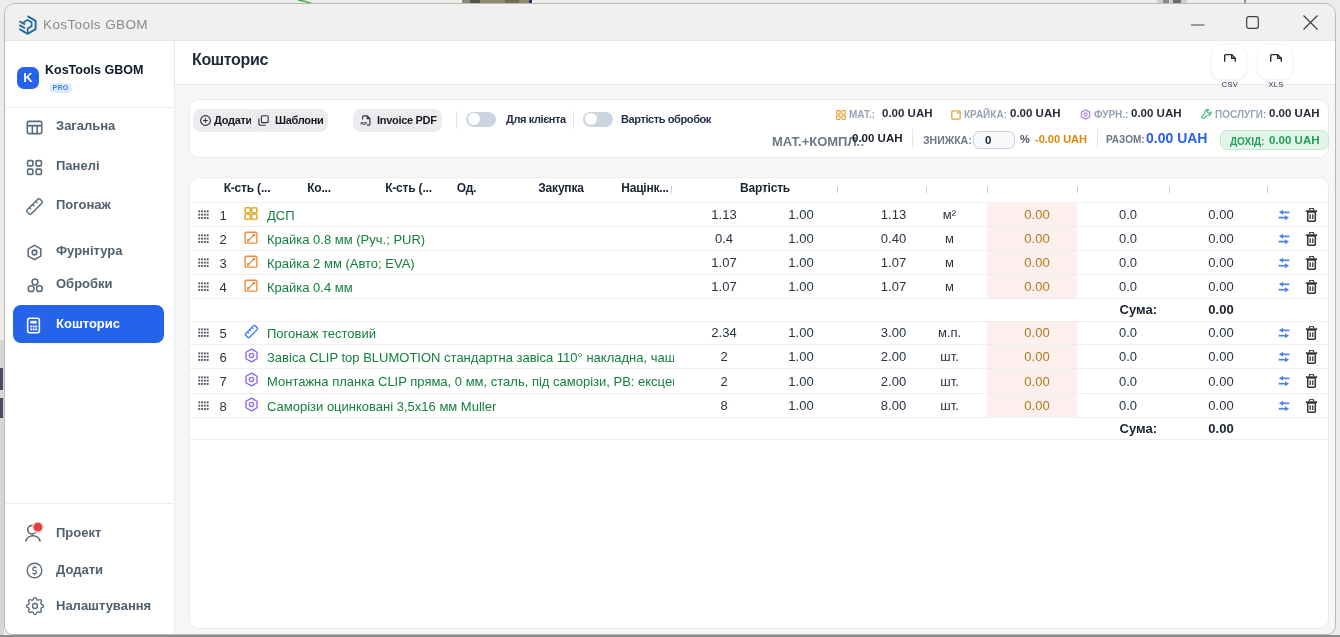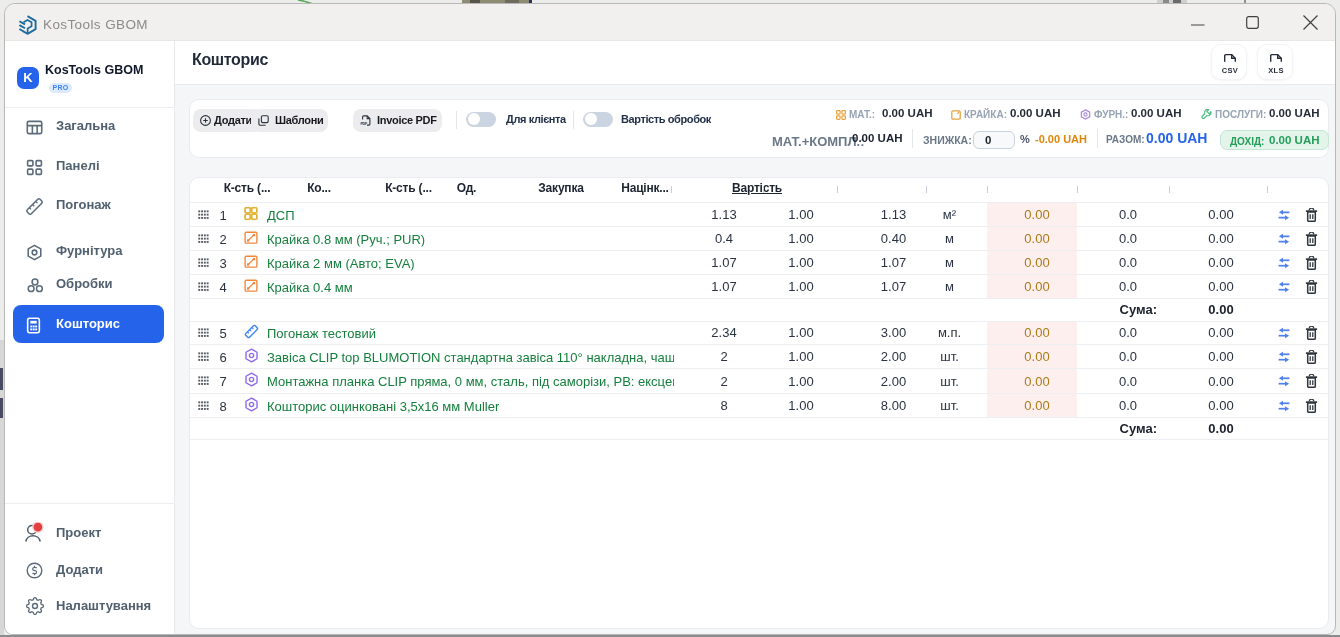--- a/index.html
+++ b/index.html
@@ -40,21 +40,21 @@
 .hdr .cc5 { background:transparent; color:#1c2430 !important; }
 .htick { position:absolute; width:1px; height:7px; top:8px; background:#c9ced6; }
 .rnum { position:absolute; left:26px; width:14px; text-align:center; font-size:13px; color:#2a3342; top:50%; transform:translateY(-50%); }
 .ricon { position:absolute; left:54px; top:50%; transform:translateY(-50%); }
 .rname { position:absolute; left:77px; top:50%; transform:translateY(-50%); white-space:nowrap; font-size:13px; color:#15803d; max-width:407px; overflow:hidden; }
 .drag { position:absolute; left:8px; top:6.5px; }
 .sumlbl { justify-content:flex-end !important; padding-right:12px; font-weight:bold; font-size:13px !important; color:#1b212c !important; }
 .sumval { font-weight:bold; font-size:13px !important; color:#1b212c !important; }
 .sumrow .cc5 { background:transparent; }
 .expbtn { position:absolute; top:40px; width:36px; height:36px; background:#ffffff; border:1px solid #f4f4f6; border-radius:10px; box-shadow:0 1px 3px rgba(0,0,0,0.05); }
-.expbtn .lab { position:absolute; left:0; width:36px; top:21px; text-align:center; font-size:7.5px; font-weight:bold; color:#252c38; letter-spacing:0.3px; }
+.expbtn .lab { position:absolute; left:0; width:36px; top:35px; text-align:center; font-size:7.5px; font-weight:normal; color:#252c38; letter-spacing:0.3px; }
 </style>
 </head>
 <body>
 <svg class="abs" style="left:297px;top:0" width="18" height="4">
     <path d="M1 0 Q8 1 16 4" fill="none" stroke="#57a65a" stroke-width="1.6"></path>
   </svg>
 <div class="abs" style="left:462px;top:0;width:67px;height:4px;background:#8d8c72;"></div>
 <div class="abs" style="left:470px;top:0;width:10px;height:4px;background:#55544a;"></div>
 <div class="abs" style="left:505px;top:0;width:14px;height:4px;background:#6e6d5c;"></div>
 <div class="abs" style="left:529px;top:0;width:3px;height:4px;background:#2a3160;"></div>
@@ -275,21 +275,21 @@
         <div class="cc4">
           <span style="position:relative;left:-9px;">Од.</span>
         </div>
         <div class="cc5">
           <span style="position:relative;left:10px;">Закупка</span>
         </div>
         <div class="cc6">
           <span style="position:relative;left:3px;">Націнк...</span>
         </div>
         <div class="cc7">
-          <span style="position:relative;left:20px;text-decoration:underline;">Вартість</span>
+          <span style="position:relative;left:28px;">Вартість</span>
         </div>
         <div class="cc8"></div>
       <div class="htick" style="left:481px;"></div>
         <div class="htick" style="left:573px;"></div>
       <div class="htick" style="left:647px;"></div>
         <div class="htick" style="left:736px;"></div>
       <div class="htick" style="left:797px;"></div>
         <div class="htick" style="left:887px;"></div>
       <div class="htick" style="left:979px;"></div>
         <div class="htick" style="left:1077px;"></div>
@@ -753,21 +753,21 @@
             <rect x="0.3" y="7.0" width="1.9" height="1.9" fill="#585e66"></rect>
             <rect x="3.1" y="7.0" width="1.9" height="1.9" fill="#585e66"></rect>
             <rect x="5.9" y="7.0" width="1.9" height="1.9" fill="#585e66"></rect>
             <rect x="8.7" y="7.0" width="1.9" height="1.9" fill="#585e66"></rect>
           </svg>
           <div class="rnum">8</div>
           <span class="ricon"><svg width="15" height="15" viewBox="0 0 15 15">
               <path d="M7.5 1.1 L13 4.25 V10.75 L7.5 13.9 L2 10.75 V4.25 Z" fill="none" stroke="#8f6ce8" stroke-width="1.4" stroke-linejoin="round"></path>
               <circle cx="7.5" cy="7.5" r="2.1" fill="none" stroke="#8f6ce8" stroke-width="1.4"></circle>
             </svg></span>
-          <div class="rname">Кошторис оцинковані 3,5x16 мм Muller</div>
+          <div class="rname">Саморізи оцинковані 3,5x16 мм Muller</div>
         </div>
         <div class="cc1">
           <span style="position:relative;left:7px;">8</span>
         </div>
         <div class="cc2">
           <span style="position:relative;left:1px;">1.00</span>
         </div>
         <div class="cc3">
           <span style="position:relative;left:12px;">8.00</span>
         </div>

